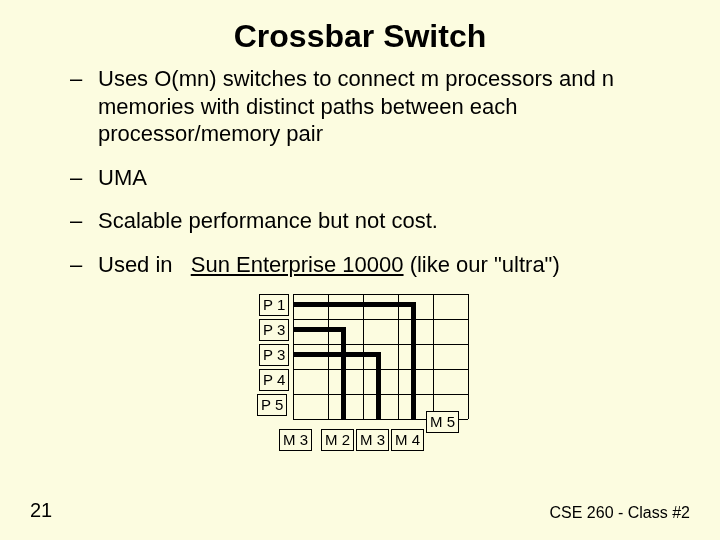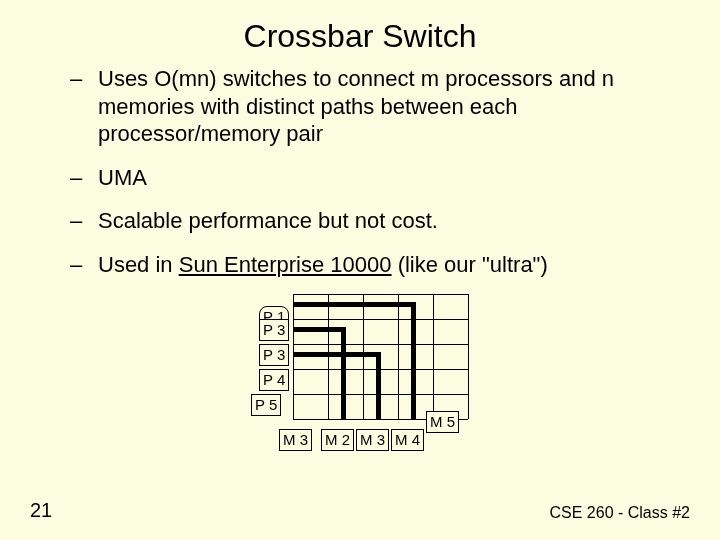--- a/index.html
+++ b/index.html
@@ -9,21 +9,21 @@
     height: 540px;
     background: #fcfce0;
     font-family: "Comic Sans MS", cursive, sans-serif;
     color: #000;
     position: relative;
     overflow: hidden;
   }
   .title {
     text-align: center;
     font-size: 32px;
-    font-weight: normal;
+    font-weight: bold;
     padding-top: 18px;
     padding-bottom: 10px;
   }
   .bullets {
     padding: 0 60px 0 70px;
   }
   .bullet {
     display: flex;
     font-size: 22px;
     line-height: 1.25;
@@ -32,20 +32,21 @@
   }
   .bullet .dash {
     flex: 0 0 28px;
     text-align: left;
   }
   .bullet .text {
     flex: 1;
   }
   .underline {
     text-decoration: underline;
+    margin-left: 12px;
   }
   .diagram {
     position: relative;
     margin: 6px auto 0 auto;
     width: 250px;
     height: 180px;
   }
   .plabel, .mlabel {
     position: absolute;
     font-size: 15px;
@@ -131,25 +132,25 @@
     <div class="thickpath" style="left:0;top:8px;width:123px;height:5px"></div>
     <div class="thickpath" style="left:118px;top:8px;width:5px;height:117px"></div>
 
     <div class="thickpath" style="left:0;top:33px;width:53px;height:5px"></div>
     <div class="thickpath" style="left:48px;top:33px;width:5px;height:92px"></div>
 
     <div class="thickpath" style="left:0;top:58px;width:88px;height:5px"></div>
     <div class="thickpath" style="left:83px;top:58px;width:5px;height:67px"></div>
   </div>
 
-  <div class="plabel" style="left:24px;top:12px;border-radius:8px;">P 1</div>
+  <div class="plabel" style="left:24px;top:0px;">P 1</div>
   <div class="plabel" style="left:24px;top:25px;">P 3</div>
   <div class="plabel" style="left:24px;top:50px;">P 3</div>
   <div class="plabel" style="left:24px;top:75px;">P 4</div>
-  <div class="plabel" style="left:16px;top:100px;">P 5</div>
+  <div class="plabel" style="left:22px;top:100px;">P 5</div>
 
   <div class="mlabel" style="left:44px;top:135px;">M 3</div>
   <div class="mlabel" style="left:86px;top:135px;">M 2</div>
   <div class="mlabel" style="left:121px;top:135px;">M 3</div>
   <div class="mlabel" style="left:156px;top:135px;">M 4</div>
   <div class="mlabel" style="left:191px;top:117px;">M 5</div>
 </div>
 
 <div class="footer-left">21</div>
 <div class="footer-right">CSE 260 - Class #2</div>

